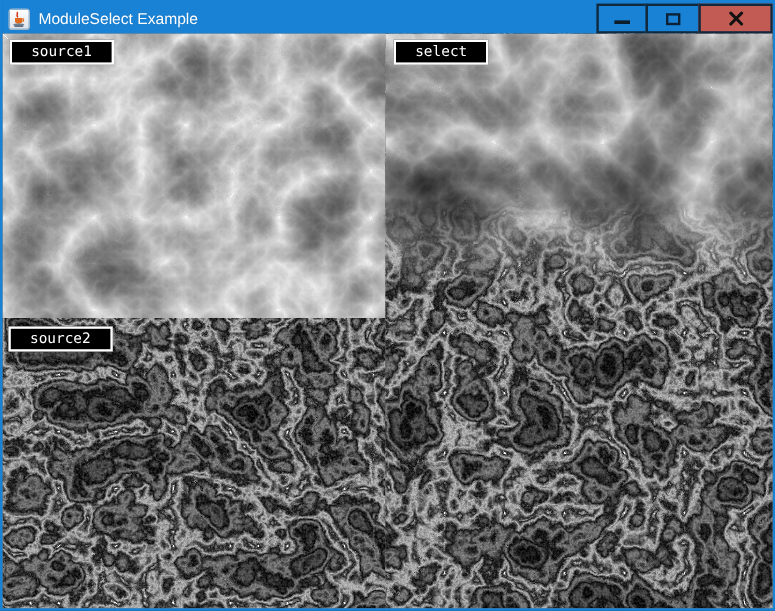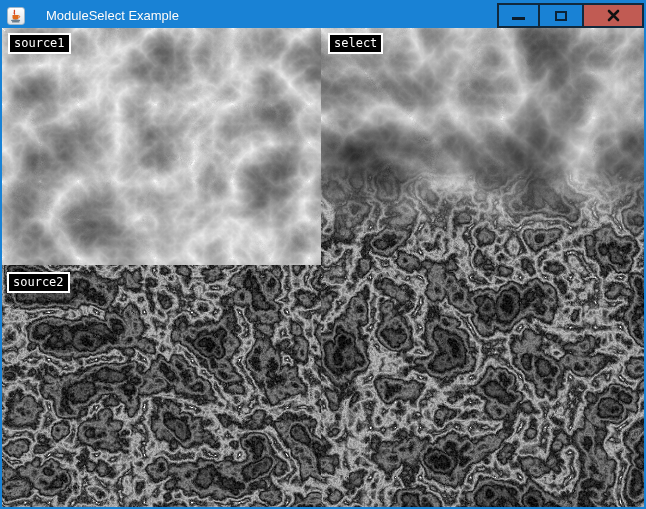--- a/index.html
+++ b/index.html
@@ -24,21 +24,21 @@
     display:flex;align-items:center;
   }
   .app-icon{
     width:18px;height:18px;margin-left:5px;margin-top:1px;
     background:linear-gradient(#ffffff,#dfe3e8);
     border:1px solid #9fb6c8;border-radius:3px;
     display:flex;align-items:center;justify-content:center;
     flex:0 0 auto;
   }
   .window-title{
-    color:#ffffff;font-size:13px;margin-left:21px;white-space:nowrap;
+    color:#ffffff;font-size:13px;margin-left:7px;white-space:nowrap;
     text-shadow:0 0 1px rgba(0,0,0,.15);
   }
   .controls{position:absolute;top:1px;right:0;display:flex;height:25px;}
   .tb-btn{
     height:25px;border:2px solid var(--control_border);
     background:var(--titlebar);
     display:flex;align-items:center;justify-content:center;
     margin-left:-2px;cursor:pointer;
   }
   .tb-btn.min{width:43px;}
@@ -54,21 +54,21 @@
   .noise{position:absolute;display:block;}
   .panel-source1{left:0;top:0;}
   .panel-source2{left:0;top:237px;}
   .panel-select{left:319px;top:0;}
   .noise-label{
     position:absolute;
     background:#000;color:#fff;
     border:2px solid #fff;
     font-family:"DejaVu Sans Mono",monospace;
     font-size:12px;line-height:13px;
-    padding:2px 4px;white-space:nowrap;
+    padding:2px 16px;white-space:nowrap;
   }
   .lbl-source1{left:6px;top:5px;}
   .lbl-select{left:326px;top:5px;text-align:center;}
   .lbl-source2{left:5px;top:244px;text-align:center;}
 </style>
 </head>
 <body>
 
 <div class="window">
 

